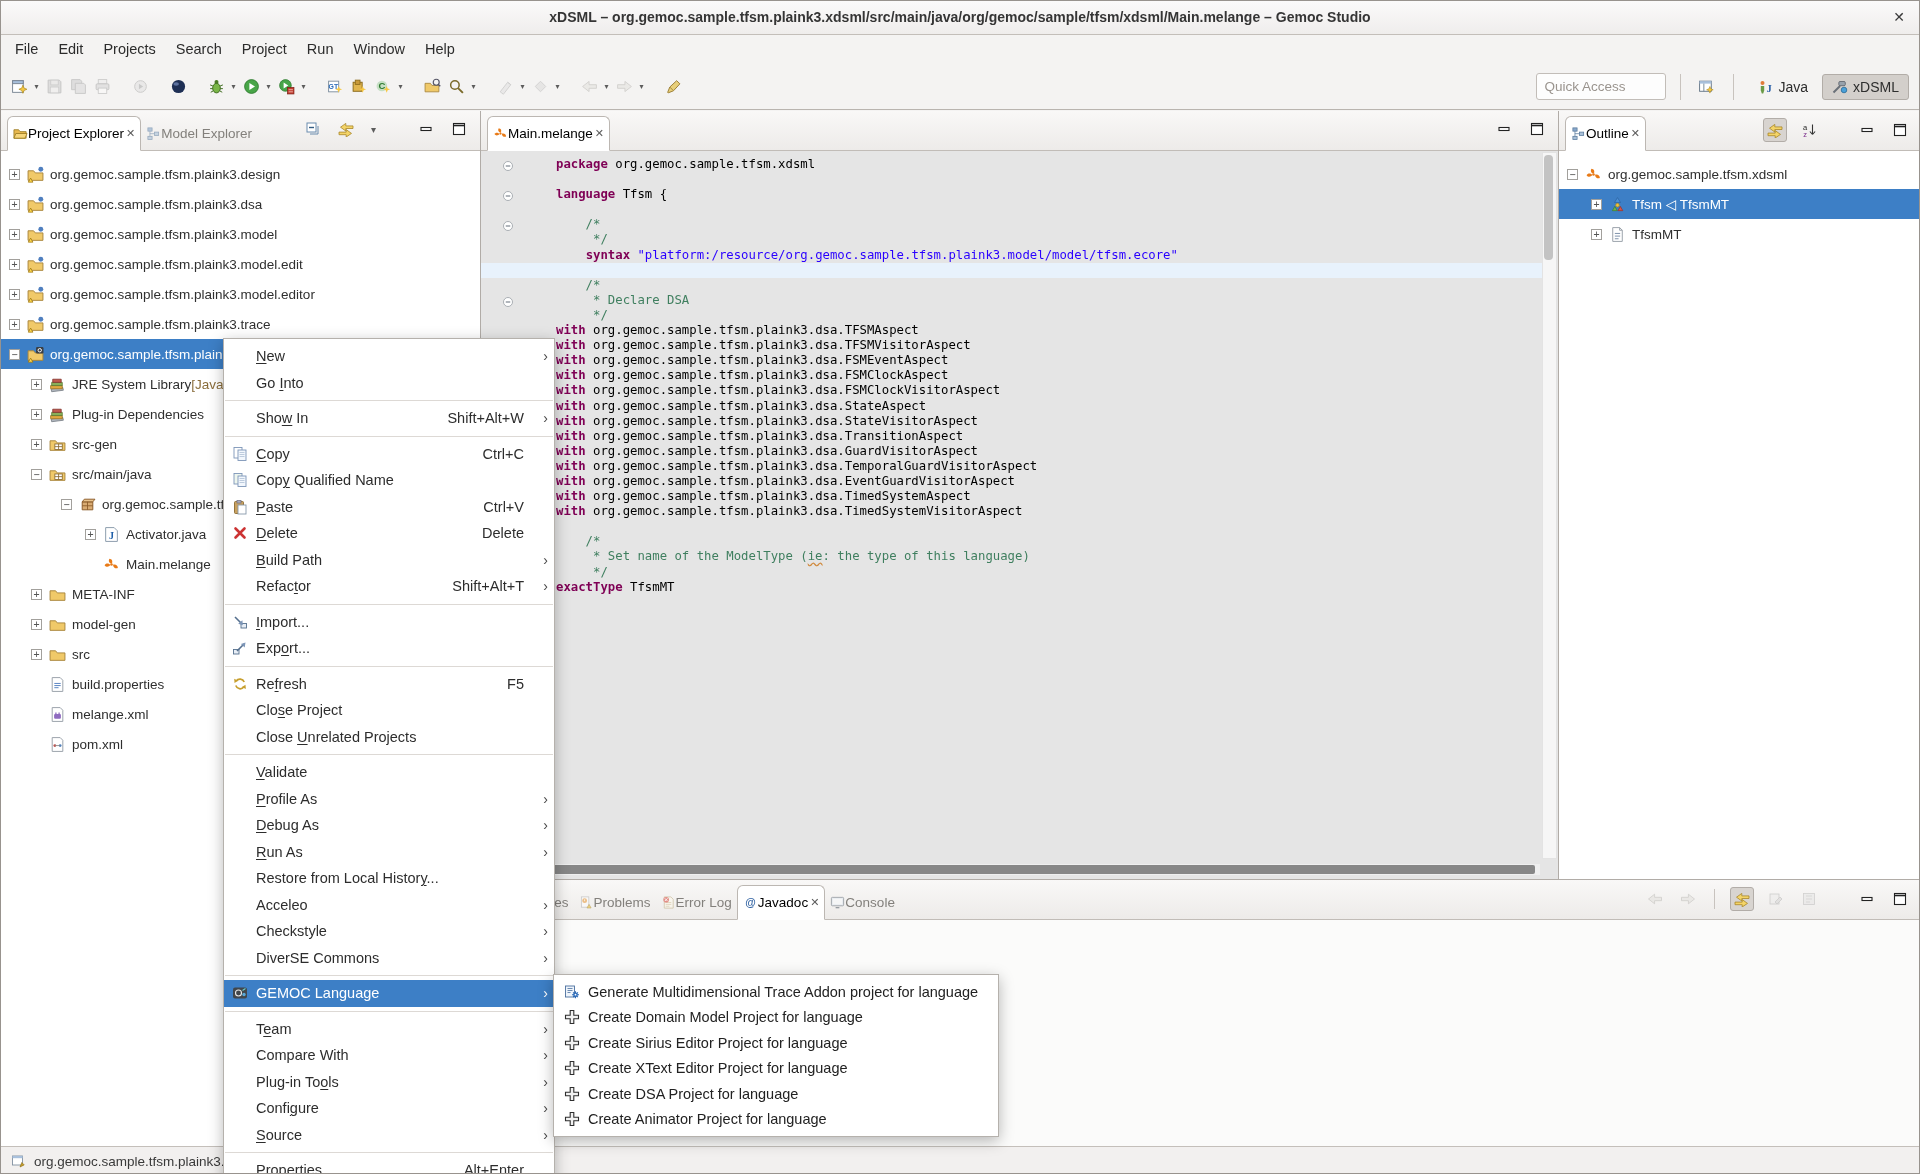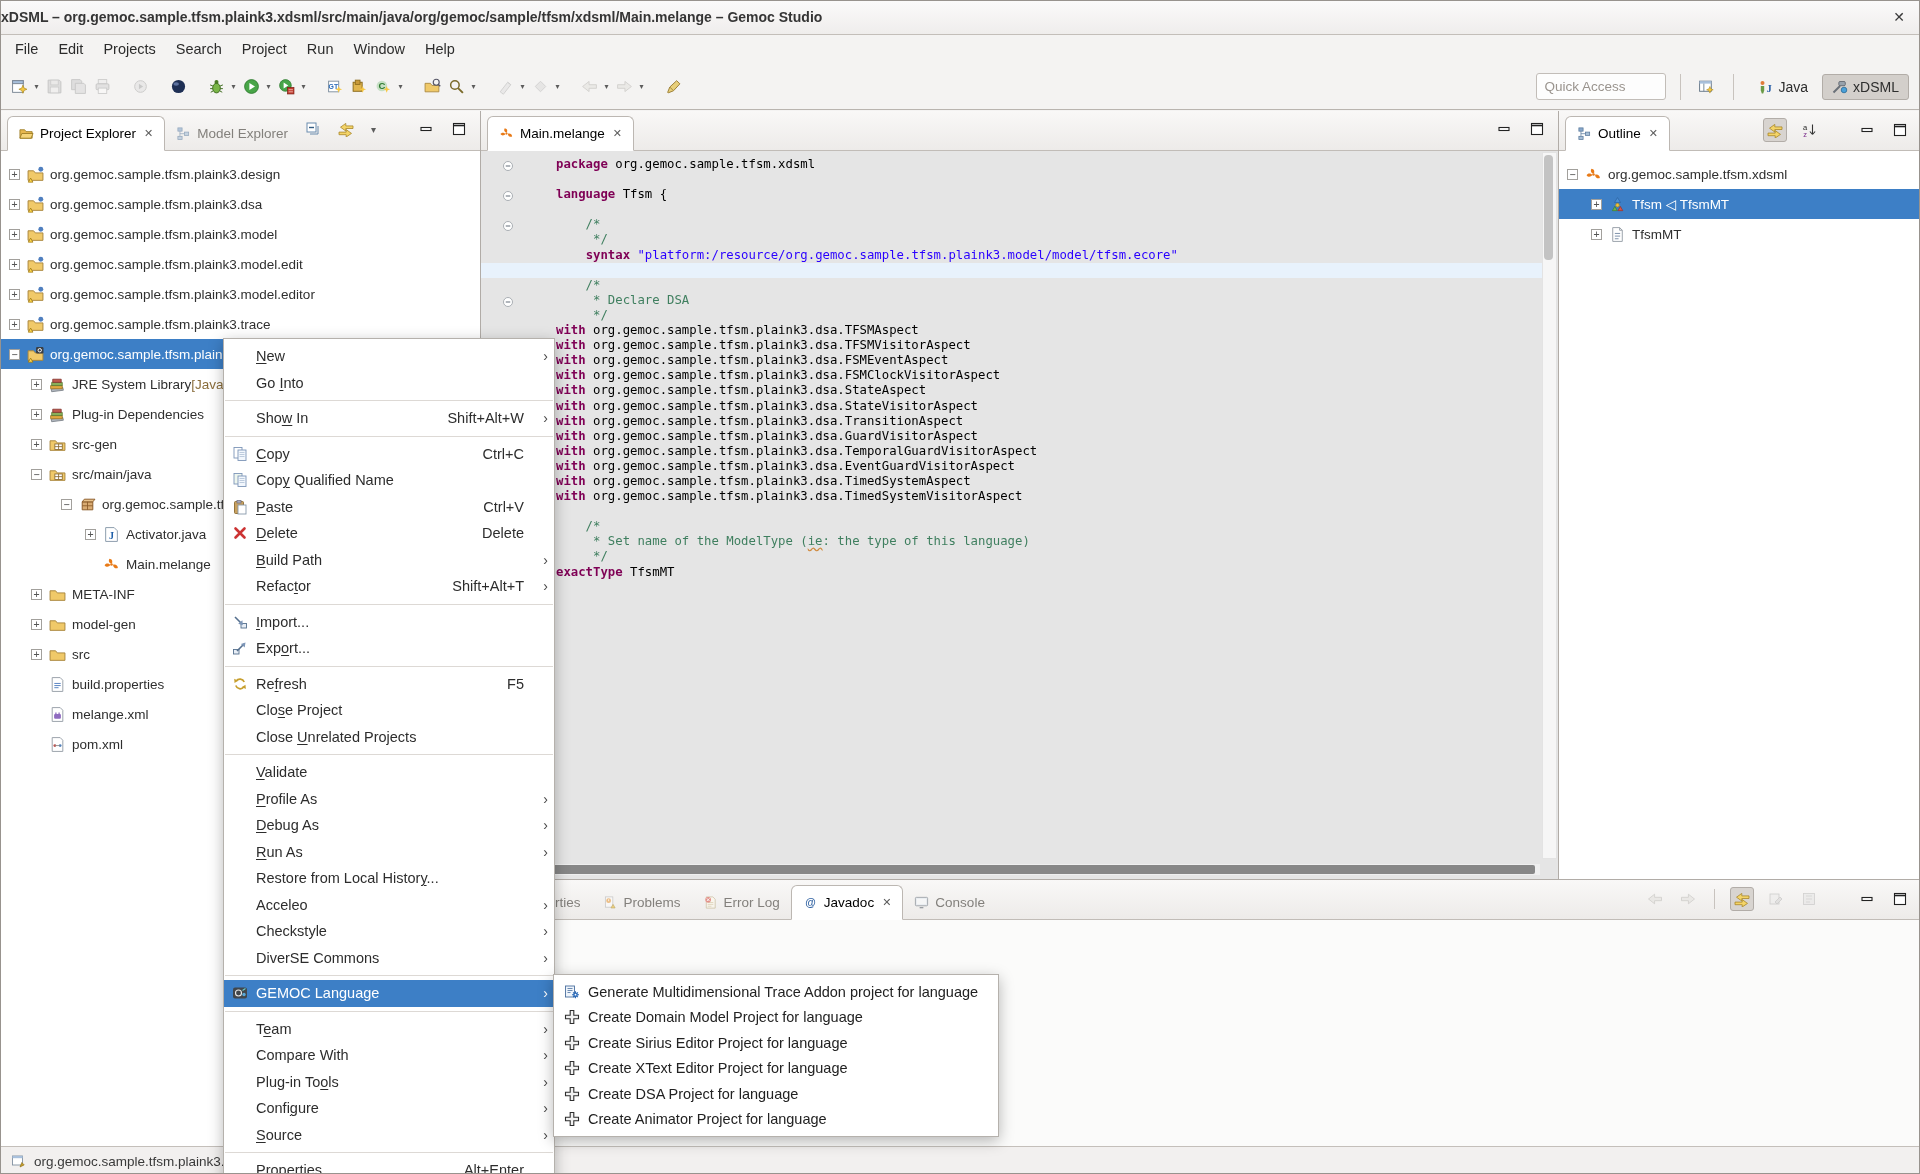--- a/index.html
+++ b/index.html
@@ -1,21 +1,21 @@
 <!DOCTYPE html>
 <html><head>
 <meta charset="utf-8">
 <style>
   html,body{margin:0;padding:0;background:#d6d2ce;}
   .screen{position:relative;width:1920px;height:1174px;background:#f4f3f2;overflow:hidden;
           font-family:"Liberation Sans",sans-serif;border:1px solid #98938e;box-sizing:border-box;}
   
   .titlebar{position:absolute;left:0;top:0;width:100%;height:33px;
             background:linear-gradient(#fbfafa,#efedec);border-bottom:1px solid #c3beb9;
-            text-align:left;line-height:33px;font-size:14px;font-weight:bold;color:#353535;}
+            text-align:center;line-height:33px;font-size:14px;font-weight:bold;color:#353535;}
   .win-close{position:absolute;right:14px;top:0;font-weight:normal;font-size:14px;color:#3a3a3a;cursor:default;}
   .menubar{position:absolute;left:0;top:33px;width:100%;height:30px;display:flex;align-items:center;padding-left:4px;}
   .menubar span{padding:0 10px;font-size:14.5px;color:#2c2c2c;line-height:30px;}
   .toolbar{position:absolute;left:0;top:63px;width:100%;height:46px;border-bottom:1px solid #b9b4af;
            display:flex;align-items:center;justify-content:space-between;box-sizing:border-box;}
   .tb-left{display:flex;align-items:center;padding-left:6px;}
   .tb-right{display:flex;align-items:center;padding-right:10px;gap:10px;}
   .tb-btn{width:24px;height:24px;display:flex;align-items:center;justify-content:center;border-radius:3px;}
   .tb-btn svg{width:17px;height:17px;}
   .tb-btn.disabled{opacity:.38;filter:grayscale(.9);}
@@ -35,21 +35,21 @@
   .editor-panel{left:480px;top:110px;width:1078px;height:768px;border-right:1px solid #b1aca7;}
   .outline-panel{left:1558px;top:110px;width:362px;height:768px;}
   .bottom-panel{left:480px;top:878px;width:1440px;height:267px;border-top:1px solid #b1aca7;background:#fbfbfa;}
   .statusbar{position:absolute;left:0;top:1145px;width:100%;height:29px;background:#f2f0ef;
              border-top:1px solid #c4bfba;display:flex;align-items:center;gap:7px;padding-left:10px;
              font-size:13.5px;color:#3a3a3a;box-sizing:border-box;}
   .statusbar svg{width:16px;height:16px;}
   
   .view-tabs{position:relative;height:40px;background:linear-gradient(#f9f8f7,#edebe9);
              border-bottom:1px solid #c1bcb7;display:flex;align-items:flex-end;padding-left:6px;box-sizing:border-box;}
-  .vtab{height:33px;display:flex;align-items:center;gap:6px;padding:0 11px;font-size:13.5px;color:#83807c;white-space:nowrap;}
+  .vtab{height:33px;display:flex;align-items:center;gap:0;padding:0 5px;font-size:13.5px;color:#83807c;white-space:nowrap;}
   .vtab svg{width:15px;height:15px;}
   .vtab.inactive svg{opacity:.6;}
   .vtab.active{background:#fff;border:1px solid #bcb7b2;border-bottom:1px solid #fff;
                border-radius:6px 6px 0 0;color:#000;margin-bottom:-1px;}
   .tab-close{font-size:11px;color:#5c5c5c;margin-left:2px;}
   .view-toolbar{position:absolute;right:10px;top:7px;display:flex;align-items:center;gap:11px;}
   .view-toolbar .tb-btn{width:22px;height:22px;}
   .view-toolbar .tb-btn svg{width:16px;height:16px;}
   .tb-btn.pressed{background:#d8d4d0;border:1px solid #b2ada8;}
   .vt-space{width:14px;}
@@ -699,20 +699,21 @@
           <div class="cline"><span class="cc">    /*</span></div>
           <div class="cline"><span class="cc">     */</span></div>
           <div class="cline"><span class="cp">    </span><span class="ck">syntax</span><span class="cp"> </span><span class="cs">"platform:/resource/org.gemoc.sample.tfsm.plaink3.model/model/tfsm.ecore"</span></div>
           <div class="cline current">&nbsp;</div>
           <div class="cline"><span class="cc">    /*</span></div>
           <div class="cline"><span class="cc">     * Declare DSA</span></div>
           <div class="cline"><span class="cc">     */</span></div>
           <div class="cline"><span class="ck">with</span><span class="cp"> org.gemoc.sample.tfsm.plaink3.dsa.TFSMAspect</span></div>
           <div class="cline"><span class="ck">with</span><span class="cp"> org.gemoc.sample.tfsm.plaink3.dsa.TFSMVisitorAspect</span></div>
           <div class="cline"><span class="ck">with</span><span class="cp"> org.gemoc.sample.tfsm.plaink3.dsa.FSMEventAspect</span></div>
+          <div class="cline"><span class="ck">with</span><span class="cp"> org.gemoc.sample.tfsm.plaink3.dsa.FSMClockAspect</span></div>
           <div class="cline"><span class="ck">with</span><span class="cp"> org.gemoc.sample.tfsm.plaink3.dsa.FSMClockVisitorAspect</span></div>
           <div class="cline"><span class="ck">with</span><span class="cp"> org.gemoc.sample.tfsm.plaink3.dsa.StateAspect</span></div>
           <div class="cline"><span class="ck">with</span><span class="cp"> org.gemoc.sample.tfsm.plaink3.dsa.StateVisitorAspect</span></div>
           <div class="cline"><span class="ck">with</span><span class="cp"> org.gemoc.sample.tfsm.plaink3.dsa.TransitionAspect</span></div>
           <div class="cline"><span class="ck">with</span><span class="cp"> org.gemoc.sample.tfsm.plaink3.dsa.GuardVisitorAspect</span></div>
           <div class="cline"><span class="ck">with</span><span class="cp"> org.gemoc.sample.tfsm.plaink3.dsa.TemporalGuardVisitorAspect</span></div>
           <div class="cline"><span class="ck">with</span><span class="cp"> org.gemoc.sample.tfsm.plaink3.dsa.EventGuardVisitorAspect</span></div>
           <div class="cline"><span class="ck">with</span><span class="cp"> org.gemoc.sample.tfsm.plaink3.dsa.TimedSystemAspect</span></div>
           <div class="cline"><span class="ck">with</span><span class="cp"> org.gemoc.sample.tfsm.plaink3.dsa.TimedSystemVisitorAspect</span></div>
           <div class="cline">&nbsp;</div>

